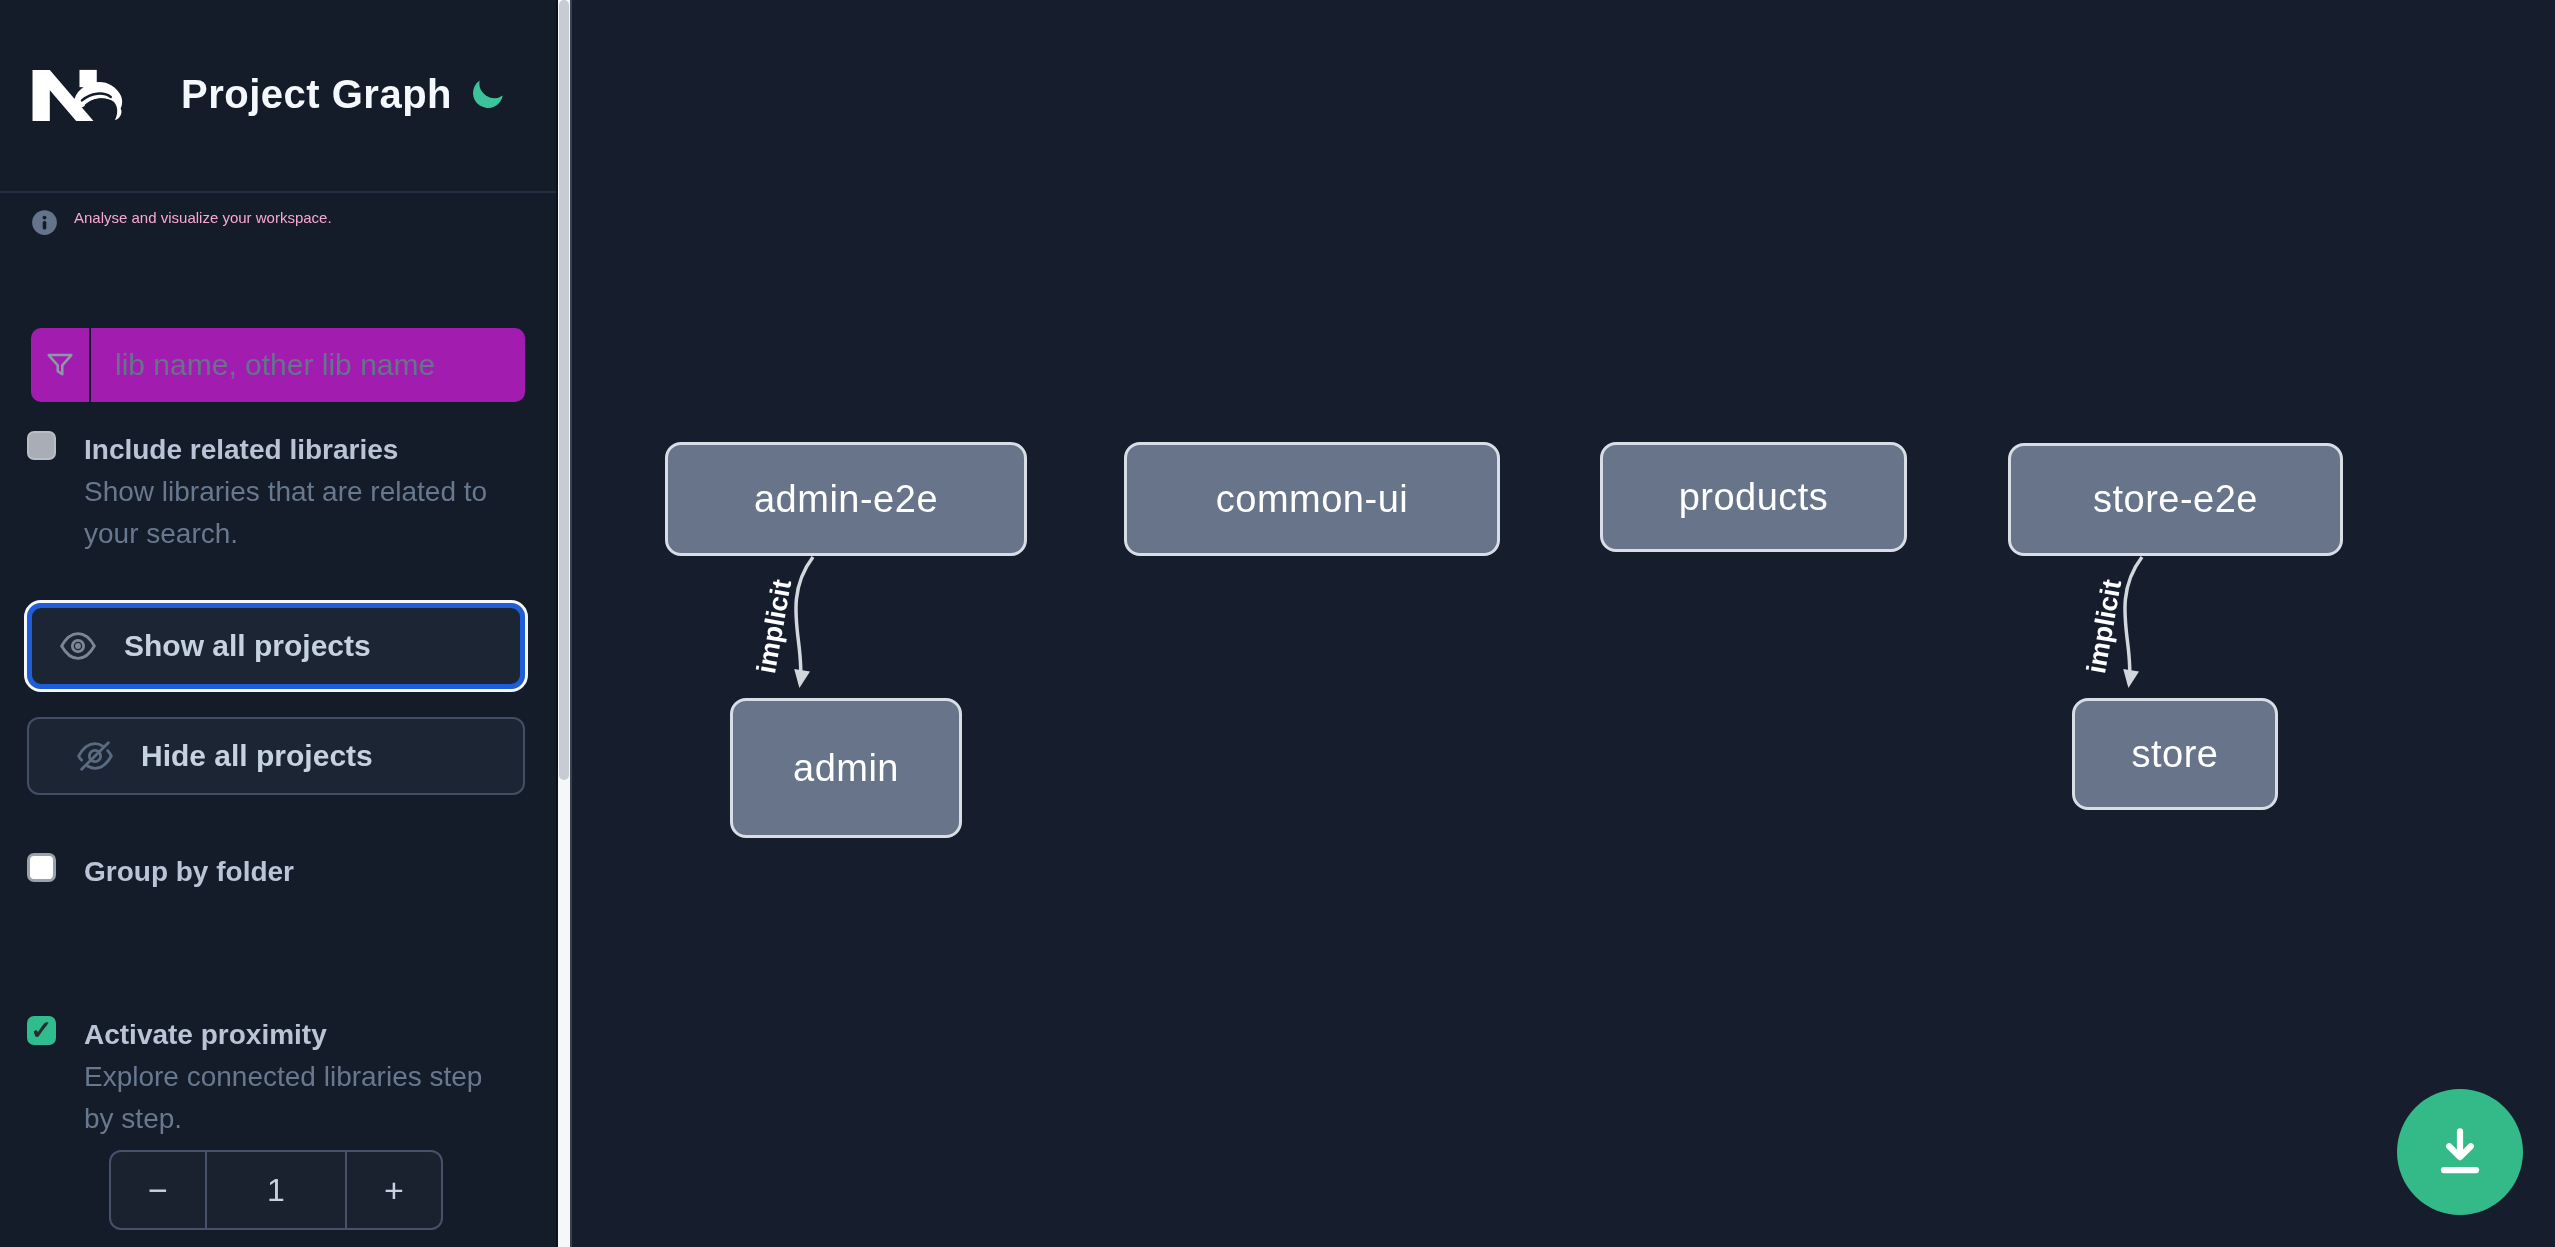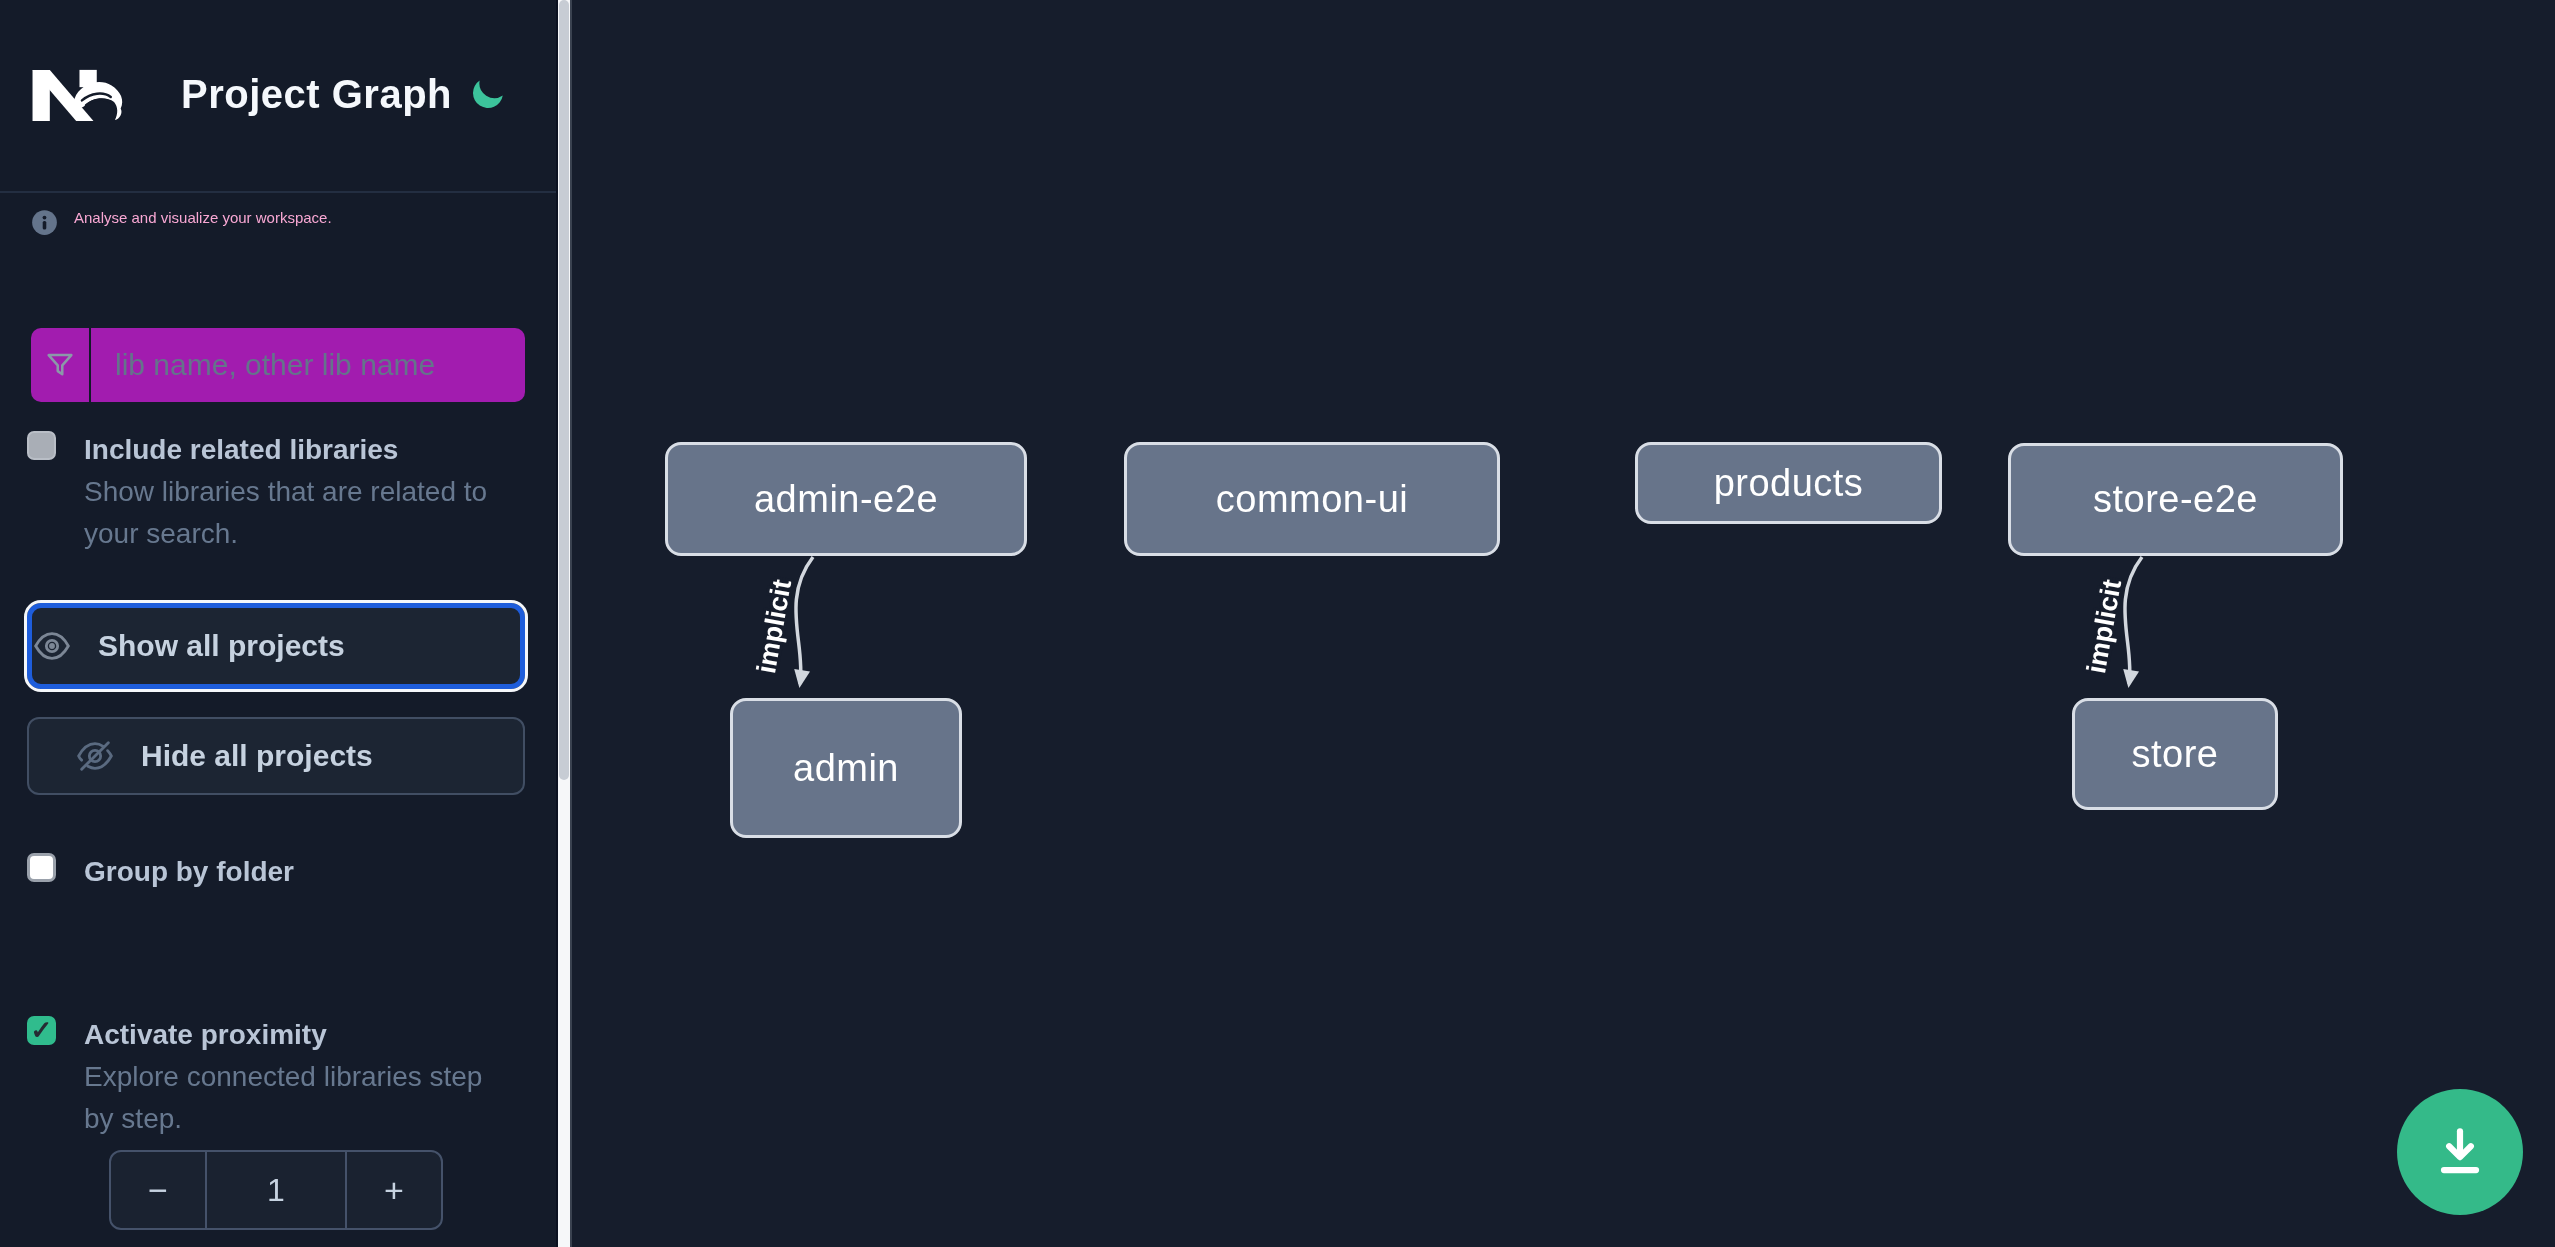--- a/index.html
+++ b/index.html
@@ -41,21 +41,21 @@
   .option-desc  { font-size:28px; color:#67788f; line-height:42px; }
 
   #opt-related   { top:429px; }
   #opt-folder    { top:851px; }
   #opt-proximity { top:1014px; }
 
   .side-btn { position:absolute; left:27px; width:498px; display:flex; align-items:center;
               background:#1c2533; color:#c6d2e0; font-size:30px; font-weight:600;
               font-family:"Liberation Sans",sans-serif; cursor:pointer; }
   #show-all-btn { top:603px; height:86px; border:5px solid #1e5ddb; outline:3px solid #f5f7fa;
-                  border-radius:14px; }
+                  border-radius:14px; padding-left:26px; }
   #hide-all-btn { top:717px; height:78px; border:2px solid #414e63; border-radius:12px; padding-left:46px; }
   .btn-icon { width:40px; height:40px; margin-right:26px; flex:0 0 auto; }
 
   #stepper { position:absolute; left:109px; top:1150px; width:334px; height:80px;
              border:2px solid #45526a; border-radius:12px; display:flex; background:#1a2230; }
   .step-cell { display:flex; align-items:center; justify-content:center; color:#c6d2e0;
                font-size:34px; background:transparent; border:none; font-family:"Liberation Sans",sans-serif; }
   #step-dec { width:96px; border-right:2px solid #45526a; cursor:pointer; }
   #step-val { flex:1; font-size:32px; }
   #step-inc { width:96px; border-left:2px solid #45526a; cursor:pointer; }
@@ -65,21 +65,21 @@
                     background:#f6f7f9; border-left:2px solid #0b1120; border-right:2px solid #3a4250; }
   #side-scrollbar-thumb { position:absolute; left:1px; top:0; width:10px; height:780px;
                           background:#c7ccd4; border-radius:5px; }
 
   
   .node { position:absolute; background:#67748a; border:3px solid #d9dee6; border-radius:16px;
           display:flex; align-items:center; justify-content:center;
           color:#ffffff; font-size:38px; letter-spacing:0.5px; cursor:pointer; }
   #node-admin-e2e  { left:665px;  top:442px; width:362px; height:114px; }
   #node-common-ui  { left:1124px; top:442px; width:376px; height:114px; }
-  #node-products   { left:1600px; top:442px; width:307px; height:82px;margin-left:35px; }
+  #node-products   { left:1600px; top:442px; width:307px; height:110px; }
   #node-store-e2e  { left:2008px; top:443px; width:335px; height:113px; }
   #node-admin      { left:730px;  top:698px; width:232px; height:140px; }
   #node-store      { left:2072px; top:698px; width:206px; height:112px; }
 
   #edges-svg { position:absolute; left:0; top:0; width:2555px; height:1247px; pointer-events:none; }
   .edge-path { fill:none; stroke:#d2d7de; stroke-width:3.5px; }
   .edge-label { fill:#ffffff; font-size:27px; font-weight:700; font-family:"Liberation Sans",sans-serif;
                 stroke:#161d2c; stroke-width:6px; paint-order:stroke; text-anchor:middle; }
 
   

